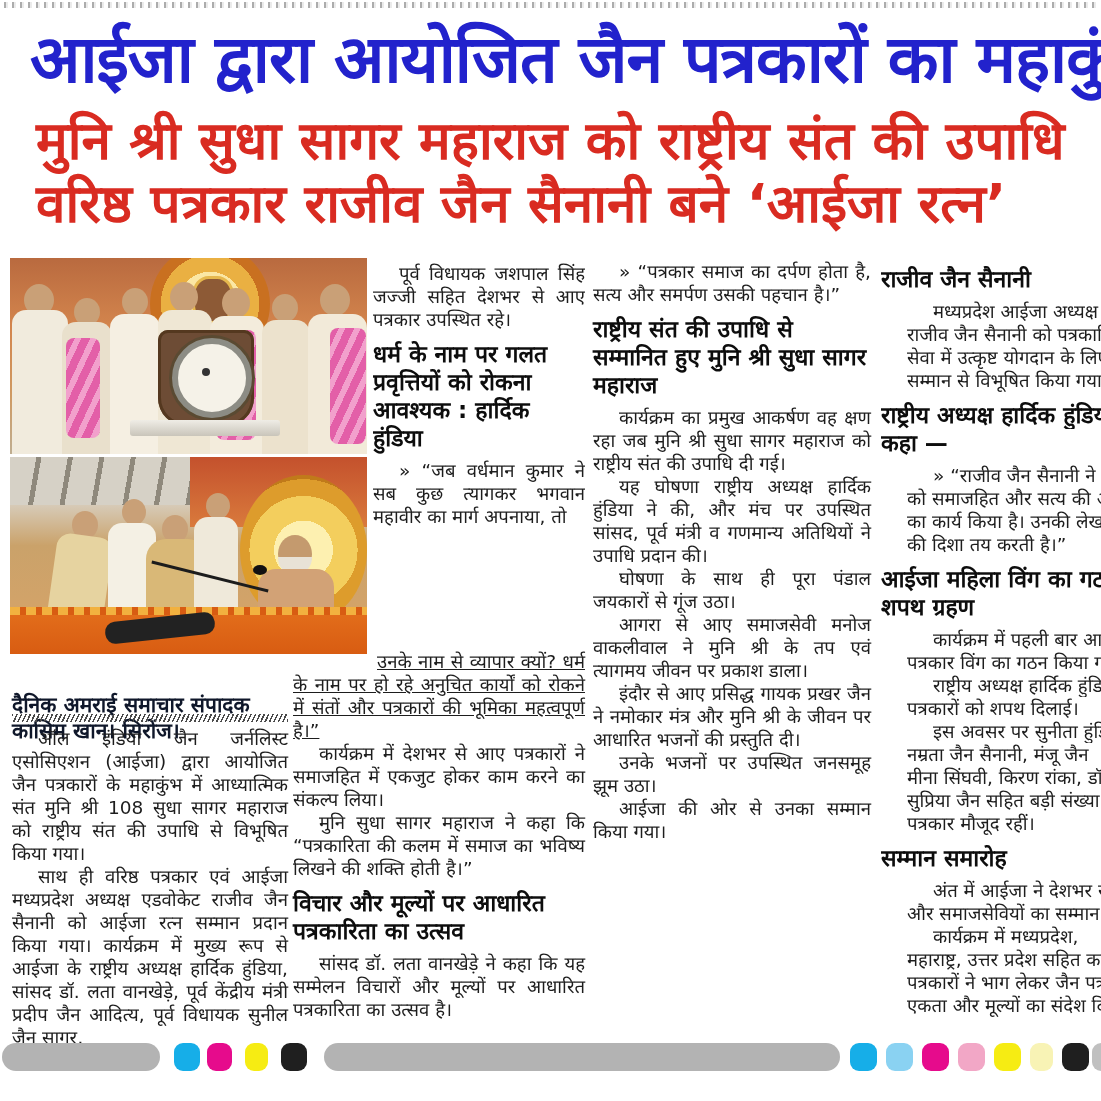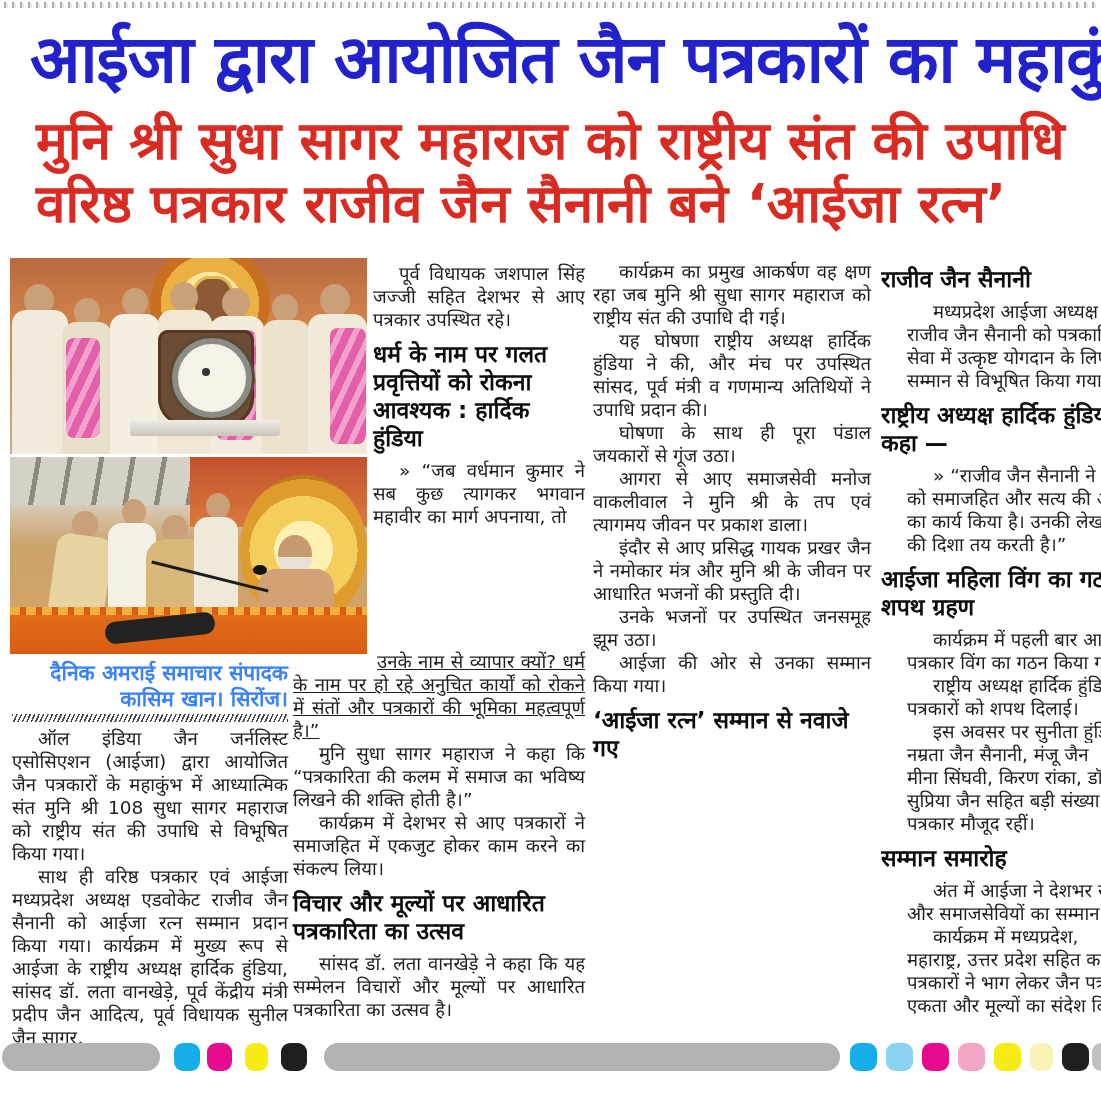--- a/index.html
+++ b/index.html
@@ -47,22 +47,22 @@
     background:radial-gradient(circle,#fdf0b0 0 30%,#f3ce5d 30% 55%,#dd9c2c 55% 72%,#c07a1a 72% 84%,rgba(192,122,26,0) 84%);}
   .p2-monk-head{left:268px;top:78px;width:34px;height:38px;border-radius:50%;background:#c49a6e;}
   .p2-monk-beard{left:268px;top:100px;width:34px;height:18px;border-radius:0 0 18px 18px;background:#e8e2d6;}
   .p2-monk-torso{left:248px;top:112px;width:76px;height:72px;border-radius:18px 18px 6px 6px;background:#d2a276;}
   .p2-mic-arm{left:140px;top:118px;width:120px;height:3px;background:#1c1c1c;transform:rotate(14deg);}
   .p2-mic-head{left:243px;top:108px;width:14px;height:10px;border-radius:50%;background:#111;}
   .p2-drape{left:0;top:150px;width:357px;height:47px;background:linear-gradient(180deg,#e4701c,#d85c12);}
   .p2-drape-trim{left:0;top:150px;width:357px;height:8px;background:repeating-linear-gradient(90deg,#f2b13f 0 10px,#d85c12 10px 16px);}
   .p2-device{left:95px;top:160px;width:110px;height:22px;border-radius:10px;background:#222;transform:rotate(-6deg);}
   
-  .caption{position:absolute;left:12px;top:660px;width:276px;text-align:right;
-    font-weight:bold;font-size:21px;line-height:26px;color:#3b82f6;}
+  .caption{position:absolute;left:12px;top:692px;width:276px;text-align:left;
+    font-weight:bold;font-size:21px;line-height:26px;color:#0f172a;}
   .squiggle{position:absolute;left:12px;top:714px;width:276px;height:8px;
     background:repeating-linear-gradient(115deg,#4a4a4a 0 1.5px,transparent 1.5px 4px);}
   
   .col{position:absolute;text-align:justify;}
   .blk.p{font-size:18.5px;line-height:23px;text-indent:26px;}
   .blk.q{font-size:18.5px;line-height:23px;text-indent:26px;}
   .blk.h{font-weight:bold;font-size:23px;line-height:28px;text-indent:0;text-align:left;
     margin:9px 0 7px 0;color:#0d0d0d;}
   .blk.cont{text-indent:84px;text-decoration:underline;}
   .ln{white-space:nowrap;overflow:hidden;}
@@ -145,34 +145,35 @@
     <div class="blk p">ऑल इंडिया जैन जर्नलिस्ट एसोसिएशन (आईजा) द्वारा आयोजित जैन पत्रकारों के महाकुंभ में आध्यात्मिक संत मुनि श्री 108 सुधा सागर महाराज को राष्ट्रीय संत की उपाधि से विभूषित किया गया।</div>
     <div class="blk p">साथ ही वरिष्ठ पत्रकार एवं आईजा मध्यप्रदेश अध्यक्ष एडवोकेट राजीव जैन सैनानी को आईजा रत्न सम्मान प्रदान किया गया। कार्यक्रम में मुख्य रूप से आईजा के राष्ट्रीय अध्यक्ष हार्दिक हुंडिया, सांसद डॉ. लता वानखेड़े, पूर्व केंद्रीय मंत्री प्रदीप जैन आदित्य, पूर्व विधायक सुनील जैन सागर,</div>
   </div>
 <div class="col" id="col2a">
     <div class="blk p">पूर्व विधायक जशपाल सिंह जज्जी सहित देशभर से आए पत्रकार उपस्थित रहे।</div>
     <div class="blk h">धर्म के नाम पर गलत प्रवृत्तियों को रोकना आवश्यक : हार्दिक हुंडिया</div>
     <div class="blk q">» “जब वर्धमान कुमार ने सब कुछ त्यागकर भगवान महावीर का मार्ग अपनाया, तो</div>
   </div>
 <div class="col" id="col2b">
     <div class="blk q cont">उनके नाम से व्यापार क्यों? धर्म के नाम पर हो रहे अनुचित कार्यों को रोकने में संतों और पत्रकारों की भूमिका महत्वपूर्ण है।”</div>
+    <div class="blk p">कार्यक्रम में देशभर से आए पत्रकारों ने समाजहित में एकजुट होकर काम करने का संकल्प लिया।</div>
     <div class="blk p">मुनि सुधा सागर महाराज ने कहा कि “पत्रकारिता की कलम में समाज का भविष्य लिखने की शक्ति होती है।”</div>
-    <div class="blk p">कार्यक्रम में देशभर से आए पत्रकारों ने समाजहित में एकजुट होकर काम करने का संकल्प लिया।</div>
     <div class="blk h">विचार और मूल्यों पर आधारित पत्रकारिता का उत्सव</div>
     <div class="blk p">सांसद डॉ. लता वानखेड़े ने कहा कि यह सम्मेलन विचारों और मूल्यों पर आधारित पत्रकारिता का उत्सव है।</div>
   </div>
 <div class="col" id="col3">
+    <div class="blk q">» “पत्रकार समाज का दर्पण होता है, सत्य और समर्पण उसकी पहचान है।”</div>
+    <div class="blk h">राष्ट्रीय संत की उपाधि से सम्मानित हुए मुनि श्री सुधा सागर महाराज</div>
     <div class="blk p">कार्यक्रम का प्रमुख आकर्षण वह क्षण रहा जब मुनि श्री सुधा सागर महाराज को राष्ट्रीय संत की उपाधि दी गई।</div>
     <div class="blk p">यह घोषणा राष्ट्रीय अध्यक्ष हार्दिक हुंडिया ने की, और मंच पर उपस्थित सांसद, पूर्व मंत्री व गणमान्य अतिथियों ने उपाधि प्रदान की।</div>
     <div class="blk p">घोषणा के साथ ही पूरा पंडाल जयकारों से गूंज उठा।</div>
     <div class="blk p">आगरा से आए समाजसेवी मनोज वाकलीवाल ने मुनि श्री के तप एवं त्यागमय जीवन पर प्रकाश डाला।</div>
     <div class="blk p">इंदौर से आए प्रसिद्ध गायक प्रखर जैन ने नमोकार मंत्र और मुनि श्री के जीवन पर आधारित भजनों की प्रस्तुति दी।</div>
     <div class="blk p">उनके भजनों पर उपस्थित जनसमूह झूम उठा।</div>
     <div class="blk p">आईजा की ओर से उनका सम्मान किया गया।</div>
-    <div class="blk h">‘आईजा रत्न’ सम्मान से नवाजे गए</div>
   </div>
 <div class="col" id="col4">
     <div class="blk h">
       <div class="ln">राजीव जैन सैनानी</div>
     </div>
     <div class="blk p">
       <div class="ln">मध्यप्रदेश आईजा अध्यक्ष</div>
       <div class="ln">राजीव जैन सैनानी को पत्रकारिता</div>
       <div class="ln">सेवा में उत्कृष्ट योगदान के लिए</div>
       <div class="ln">सम्मान से विभूषित किया गया।</div>

